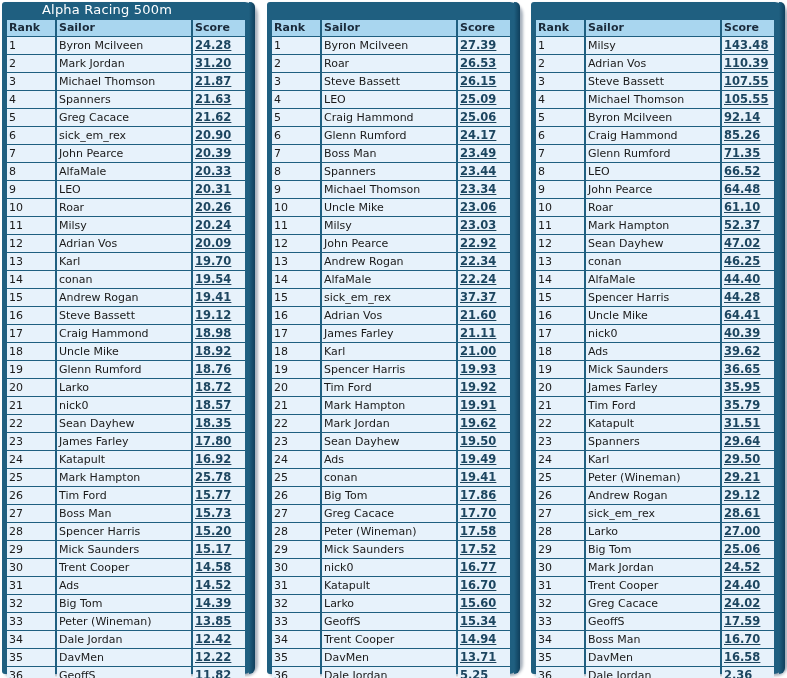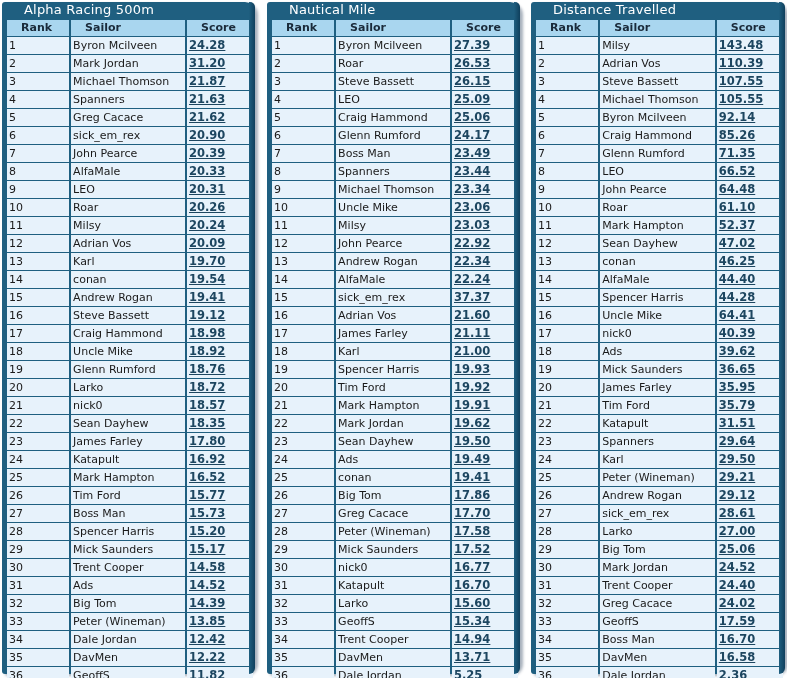--- a/index.html
+++ b/index.html
@@ -19,32 +19,32 @@
     content:""; position:absolute; right:0; top:0; bottom:0; width:6px;
     background:linear-gradient(to right,#1f5f80,#0f3f5c);
     border-radius:0 10px 12px 0;
   }
   .p1 { left:2px; width:253px; }
   .p2 { left:267px; width:253px; }
   .p3 { left:531px; width:254px; }
   .ptitle {
     height:16px; line-height:16px;
     color:#ffffff; font-size:13px;
-    padding-left:22px;
+    padding-left:40px;
     letter-spacing:0.2px;
   }
   table {
     position:absolute; left:3px; top:17px;
     border-collapse:separate; border-spacing:2px 1px;
     font-size:11px;
   }
   th {
     background:#a9d6ef; color:#1a2a3a;
     font-weight:bold; text-align:left;
-    height:16px; padding:0 14px; line-height:16px;
+    height:16px; padding:0 2px; line-height:16px;
   }
   td {
     background:#e7f2fb; color:#1a1a1a;
     height:16px; padding:0 2px; line-height:16px;
     white-space:nowrap;
   }
   td.score a, td.score span {
     color:#1d4660; font-weight:bold; text-decoration:underline;
     font-size:11.5px;
   }
@@ -182,21 +182,21 @@
           <td class="c-score score"><a>17.80</a></td>
         </tr>
         <tr>
           <td class="c-rank">24</td>
           <td class="c-sailor">Katapult</td>
           <td class="c-score score"><a>16.92</a></td>
         </tr>
         <tr>
           <td class="c-rank">25</td>
           <td class="c-sailor">Mark Hampton</td>
-          <td class="c-score score"><a>16.52</a></td>
+          <td class="c-score score"><a>25.78</a></td>
         </tr>
         <tr>
           <td class="c-rank">26</td>
           <td class="c-sailor">Tim Ford</td>
           <td class="c-score score"><a>15.77</a></td>
         </tr>
         <tr>
           <td class="c-rank">27</td>
           <td class="c-sailor">Boss Man</td>
           <td class="c-score score"><a>15.73</a></td>
@@ -244,21 +244,20 @@
         <tr>
           <td class="c-rank">36</td>
           <td class="c-sailor">GeoffS</td>
           <td class="c-score score"><a>11.82</a></td>
         </tr>
       </tbody>
   </table>
 </div>
 
 <div class="panel p2">
-  <div class="ptitle">Nautical Mile</div>
   <table>
     <thead>
       <tr>
         <th class="c-rank">Rank</th>
         <th class="c-sailor">Sailor</th>
         <th class="c-score">Score</th>
       </tr>
     </thead>
     <tbody>
         <tr>
@@ -439,21 +438,20 @@
         <tr>
           <td class="c-rank">36</td>
           <td class="c-sailor">Dale Jordan</td>
           <td class="c-score score"><a>5.25</a></td>
         </tr>
       </tbody>
   </table>
 </div>
 
 <div class="panel p3">
-  <div class="ptitle">Distance Travelled</div>
   <table>
     <thead>
       <tr>
         <th class="c-rank">Rank</th>
         <th class="c-sailor">Sailor</th>
         <th class="c-score">Score</th>
       </tr>
     </thead>
     <tbody>
         <tr>

